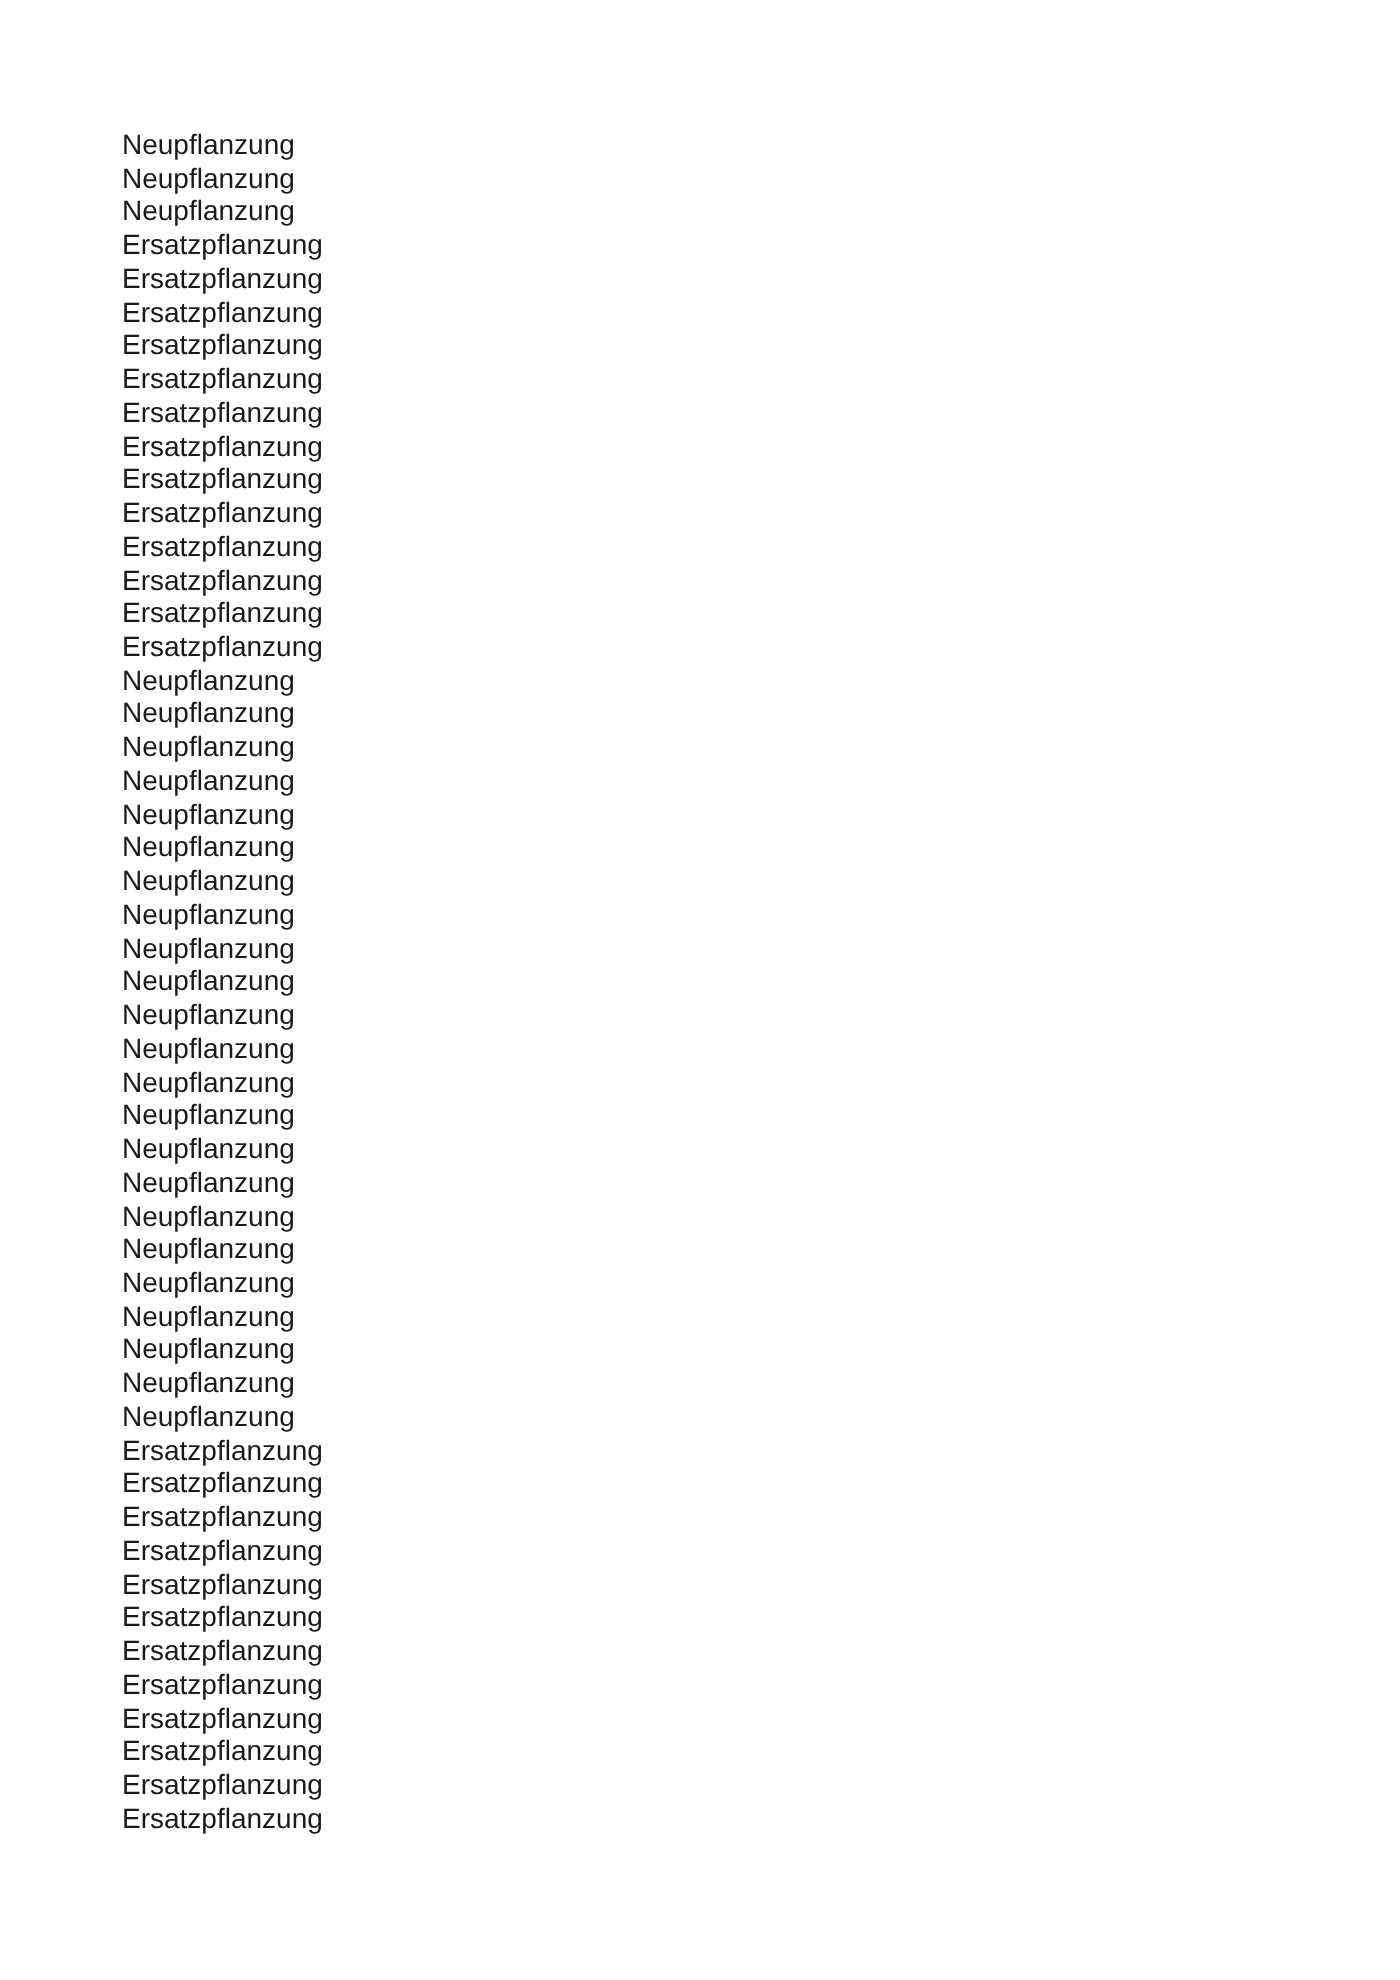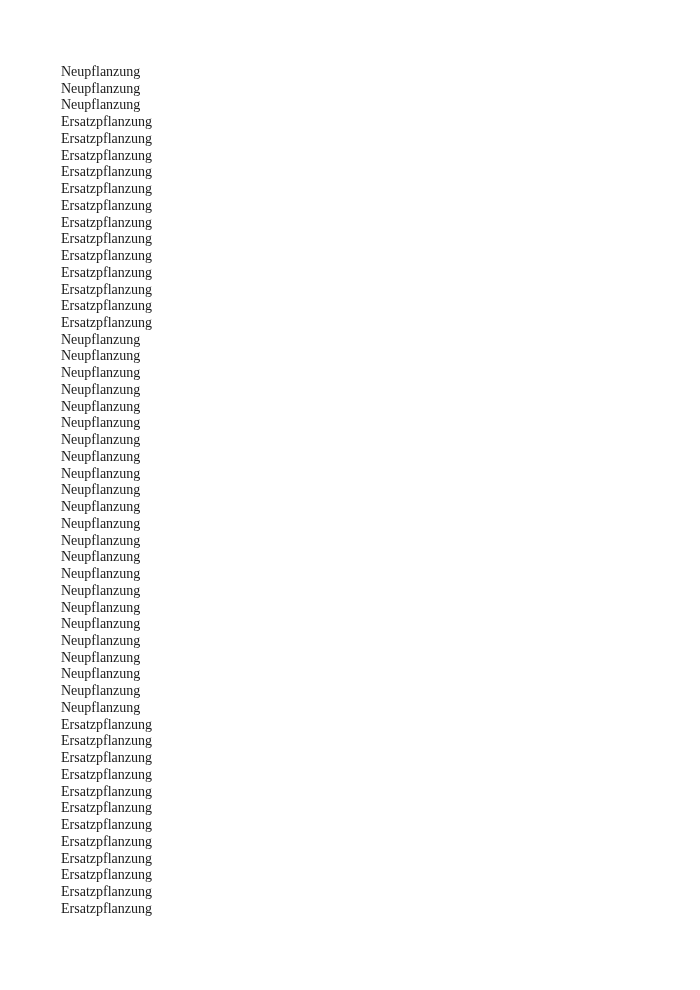--- a/index.html
+++ b/index.html
@@ -15,21 +15,20 @@
     font-family: "Liberation Sans", "DejaVu Sans", sans-serif;
   }
   .text-list {
     position: absolute;
     left: 61px;
     top: 64px;
     font-size: 14px;
     line-height: 16.74px;
     color: #1a1a1a;
     white-space: nowrap;
-    font-family: Liberation Serif, serif;
   }
   .list-item {
     height: 16.74px;
   }
 </style>
 </head>
 <body style="background: rgb(255, 255, 255);">
 
 <div class="text-list" id="planting-type-list" style="color: rgb(26, 26, 26);">
     <div class="list-item">Neupflanzung</div>

